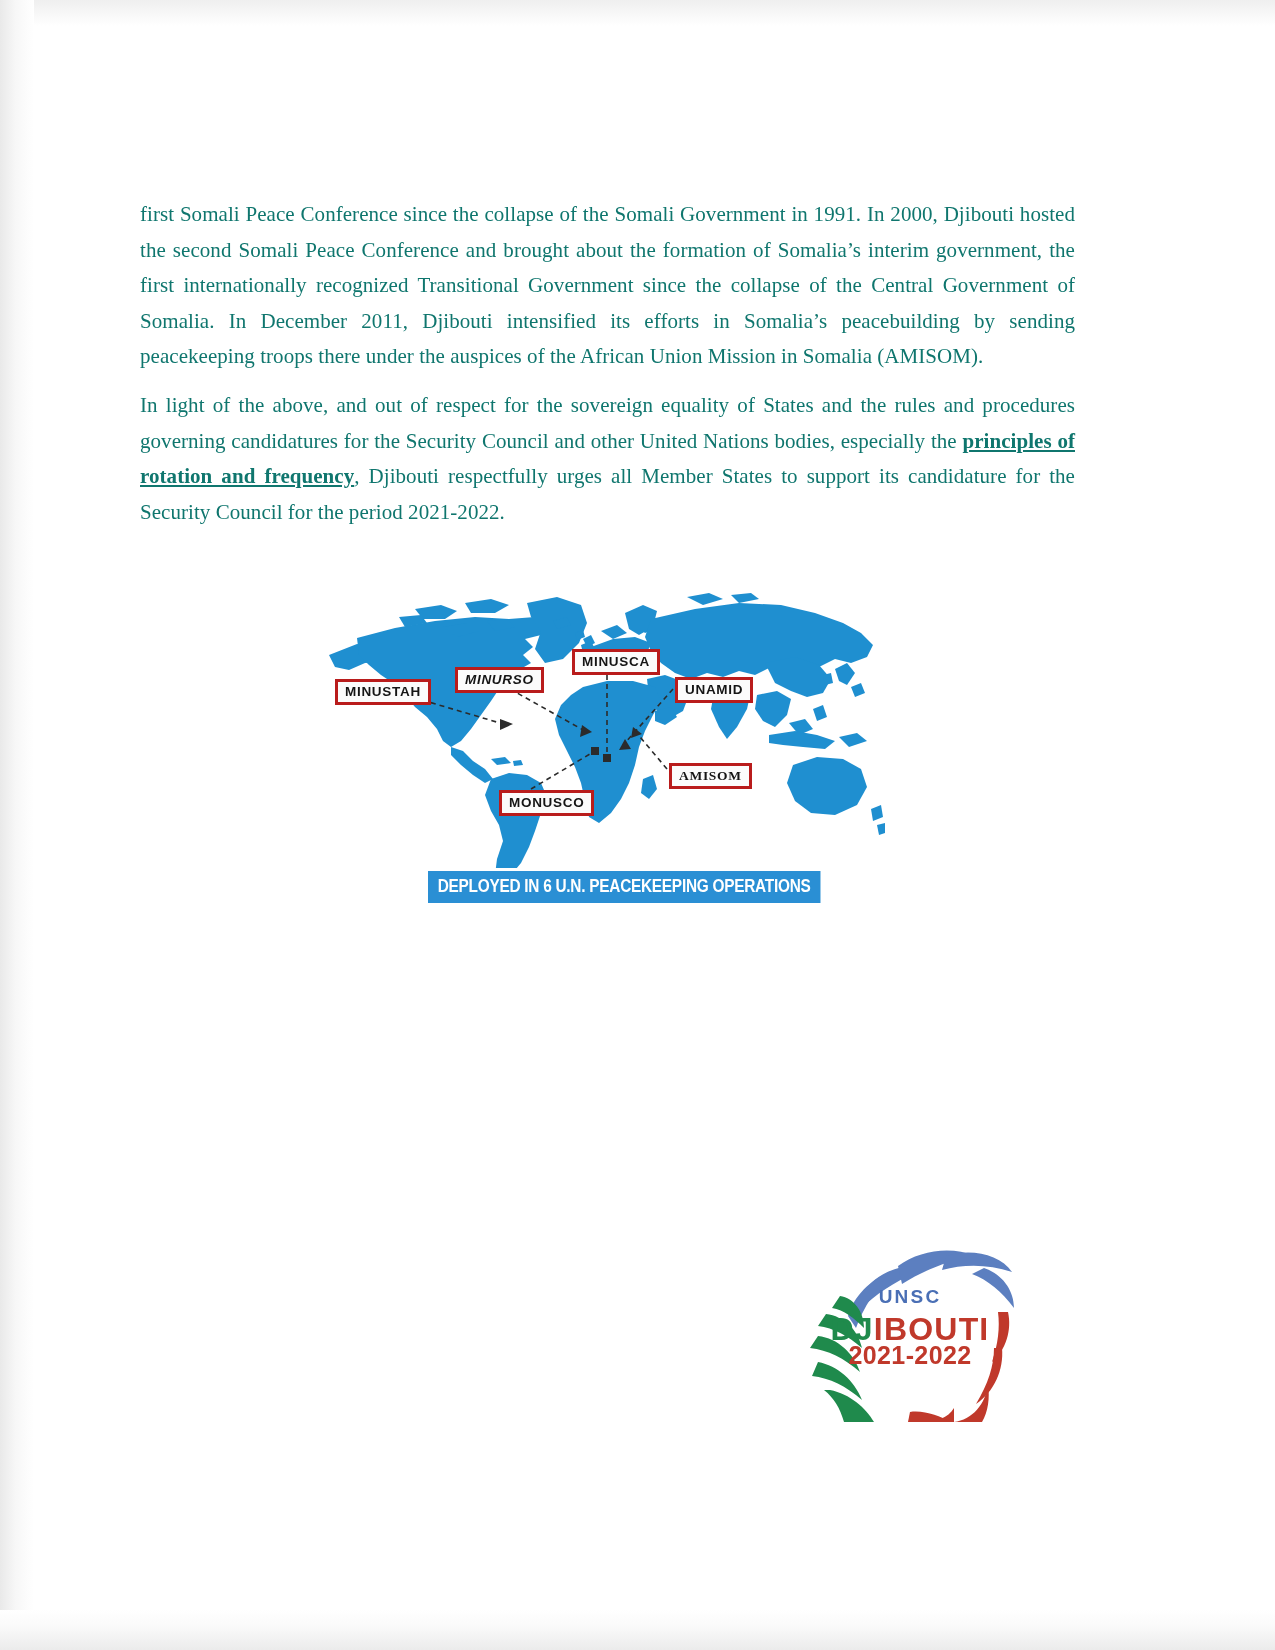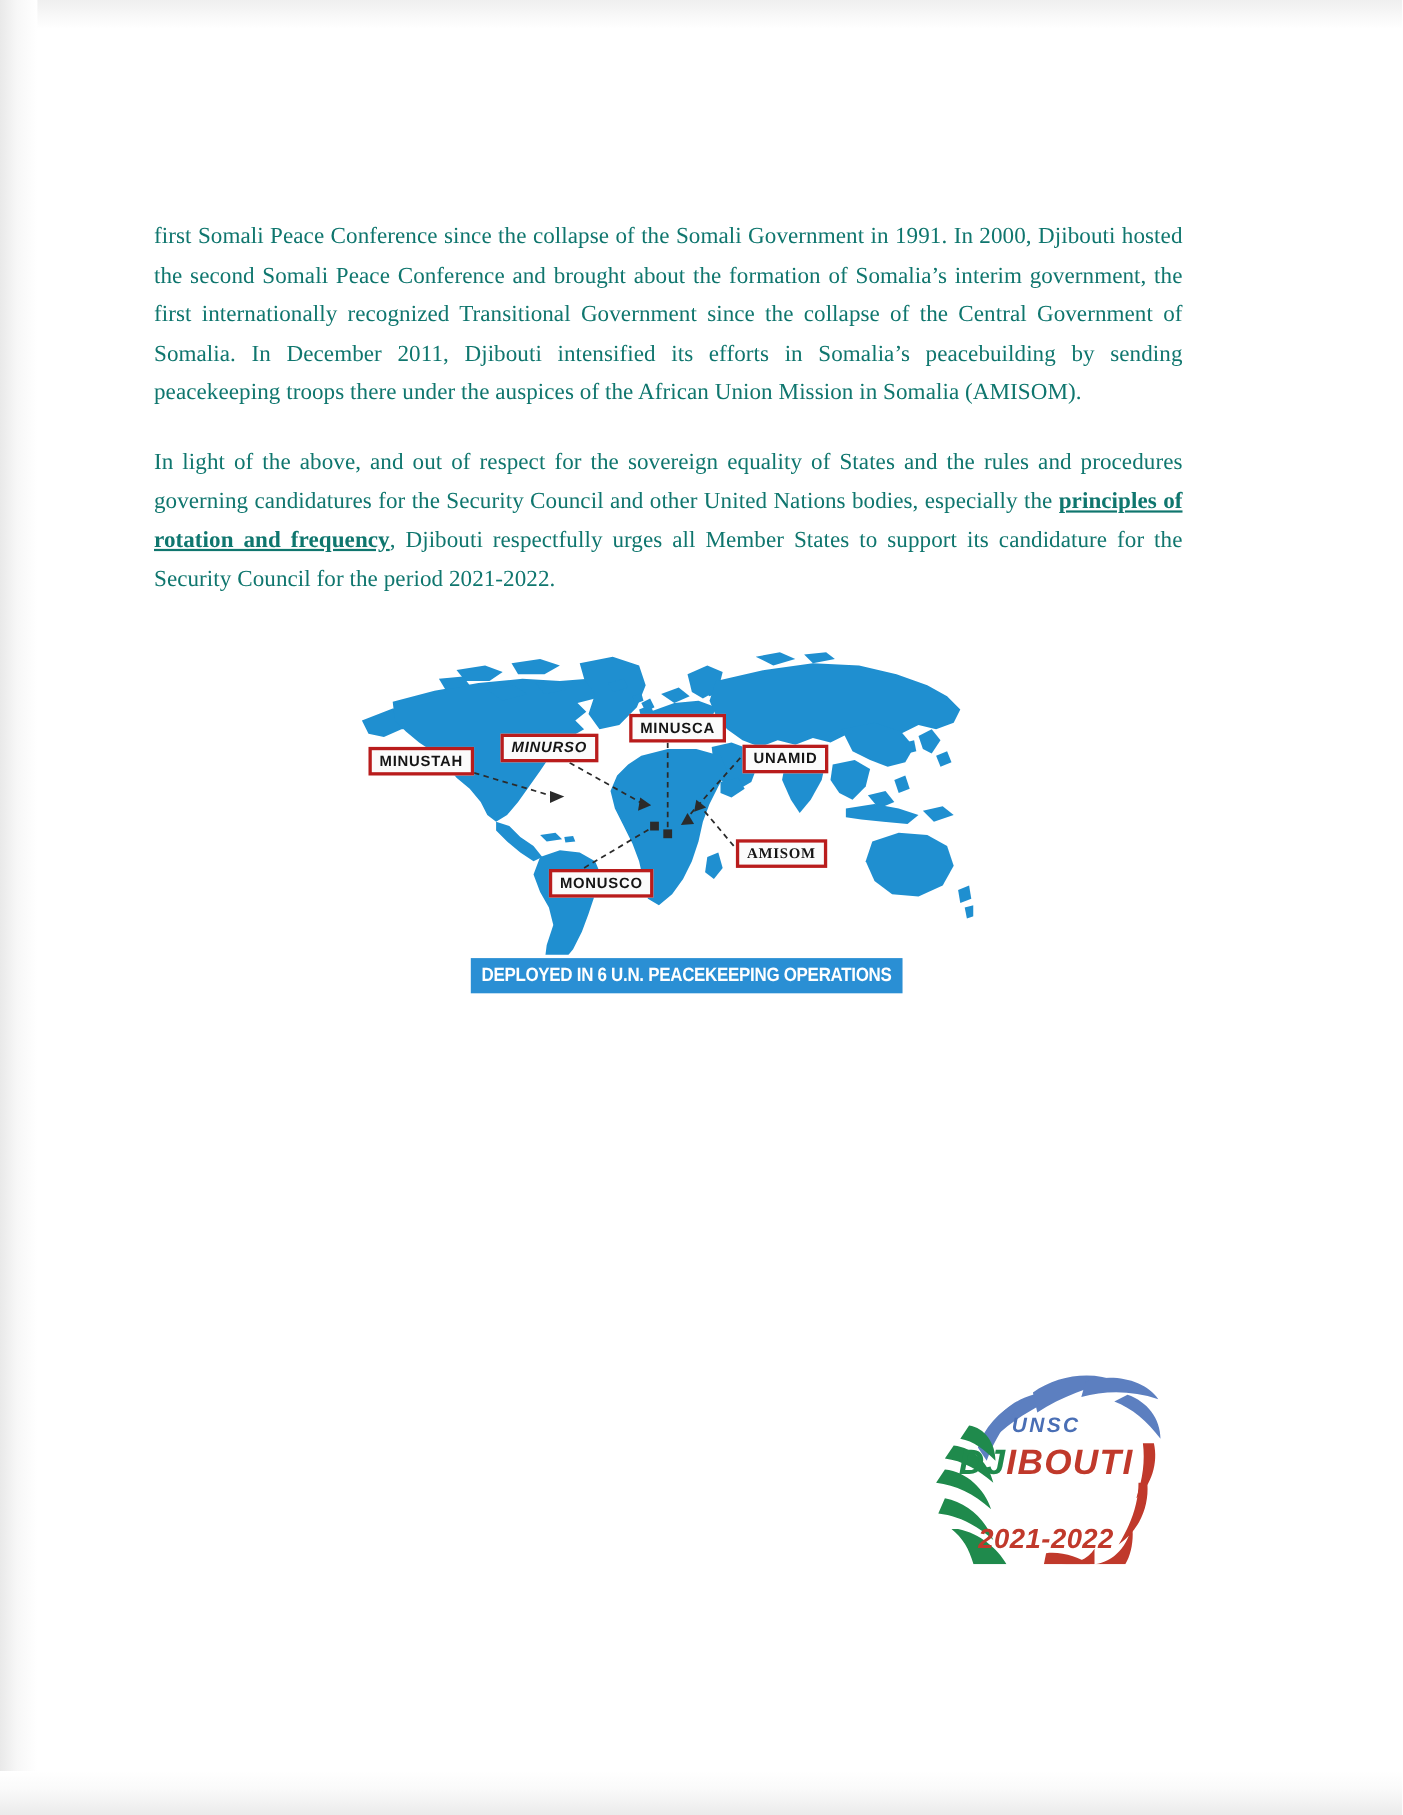--- a/index.html
+++ b/index.html
@@ -47,21 +47,21 @@
     left: 140px;
     width: 935px;
     color: #0f766e;
     font-size: 21px;
     line-height: 35.5px;
     text-align: justify;
     text-justify: inter-word;
     letter-spacing: 0.05px;
   }
   .para-1 { top: 176px; }
-  .para-2 { top: 381px; }
+  .para-2 { top: 367px; }
 
   .body-text .emph {
     font-weight: bold;
     text-decoration: underline;
   }
 
   
   .figure {
     position: absolute;
     left: 295px;
@@ -107,25 +107,24 @@
     letter-spacing: -0.3px;
     padding: 5px 11px 6px 11px;
     white-space: nowrap;
     transform: scaleX(0.88);
     transform-origin: left center;
   }
 
   
   .logo {
     position: absolute;
-    left: 845px;
+    left: 804px;
     top: 1232px;
     width: 212px;
     height: 190px;
-    font-style: italic;
   }
   .logo svg { display: block; }
 
   .logo-text {
     position: absolute;
     left: 0; top: 0;
     width: 212px; height: 190px;
     pointer-events: none;
   }
   .logo-line {
@@ -146,21 +145,20 @@
   .logo-djibouti {
     top: 79px;
     font-size: 32px;
     letter-spacing: 1.2px;
   }
   .logo-years {
     top: 109px;
     font-size: 25px;
     color: #c0392b;
     letter-spacing: 0.4px;
-    margin-top: 44px;
   }
   .dj-g { color: #1f8a4c; }
   .dj-r { color: #c0392b; }
 </style>
 </head>
 <body>
 
 <div class="page">
 
   <div class="scan-edge-top"></div>

